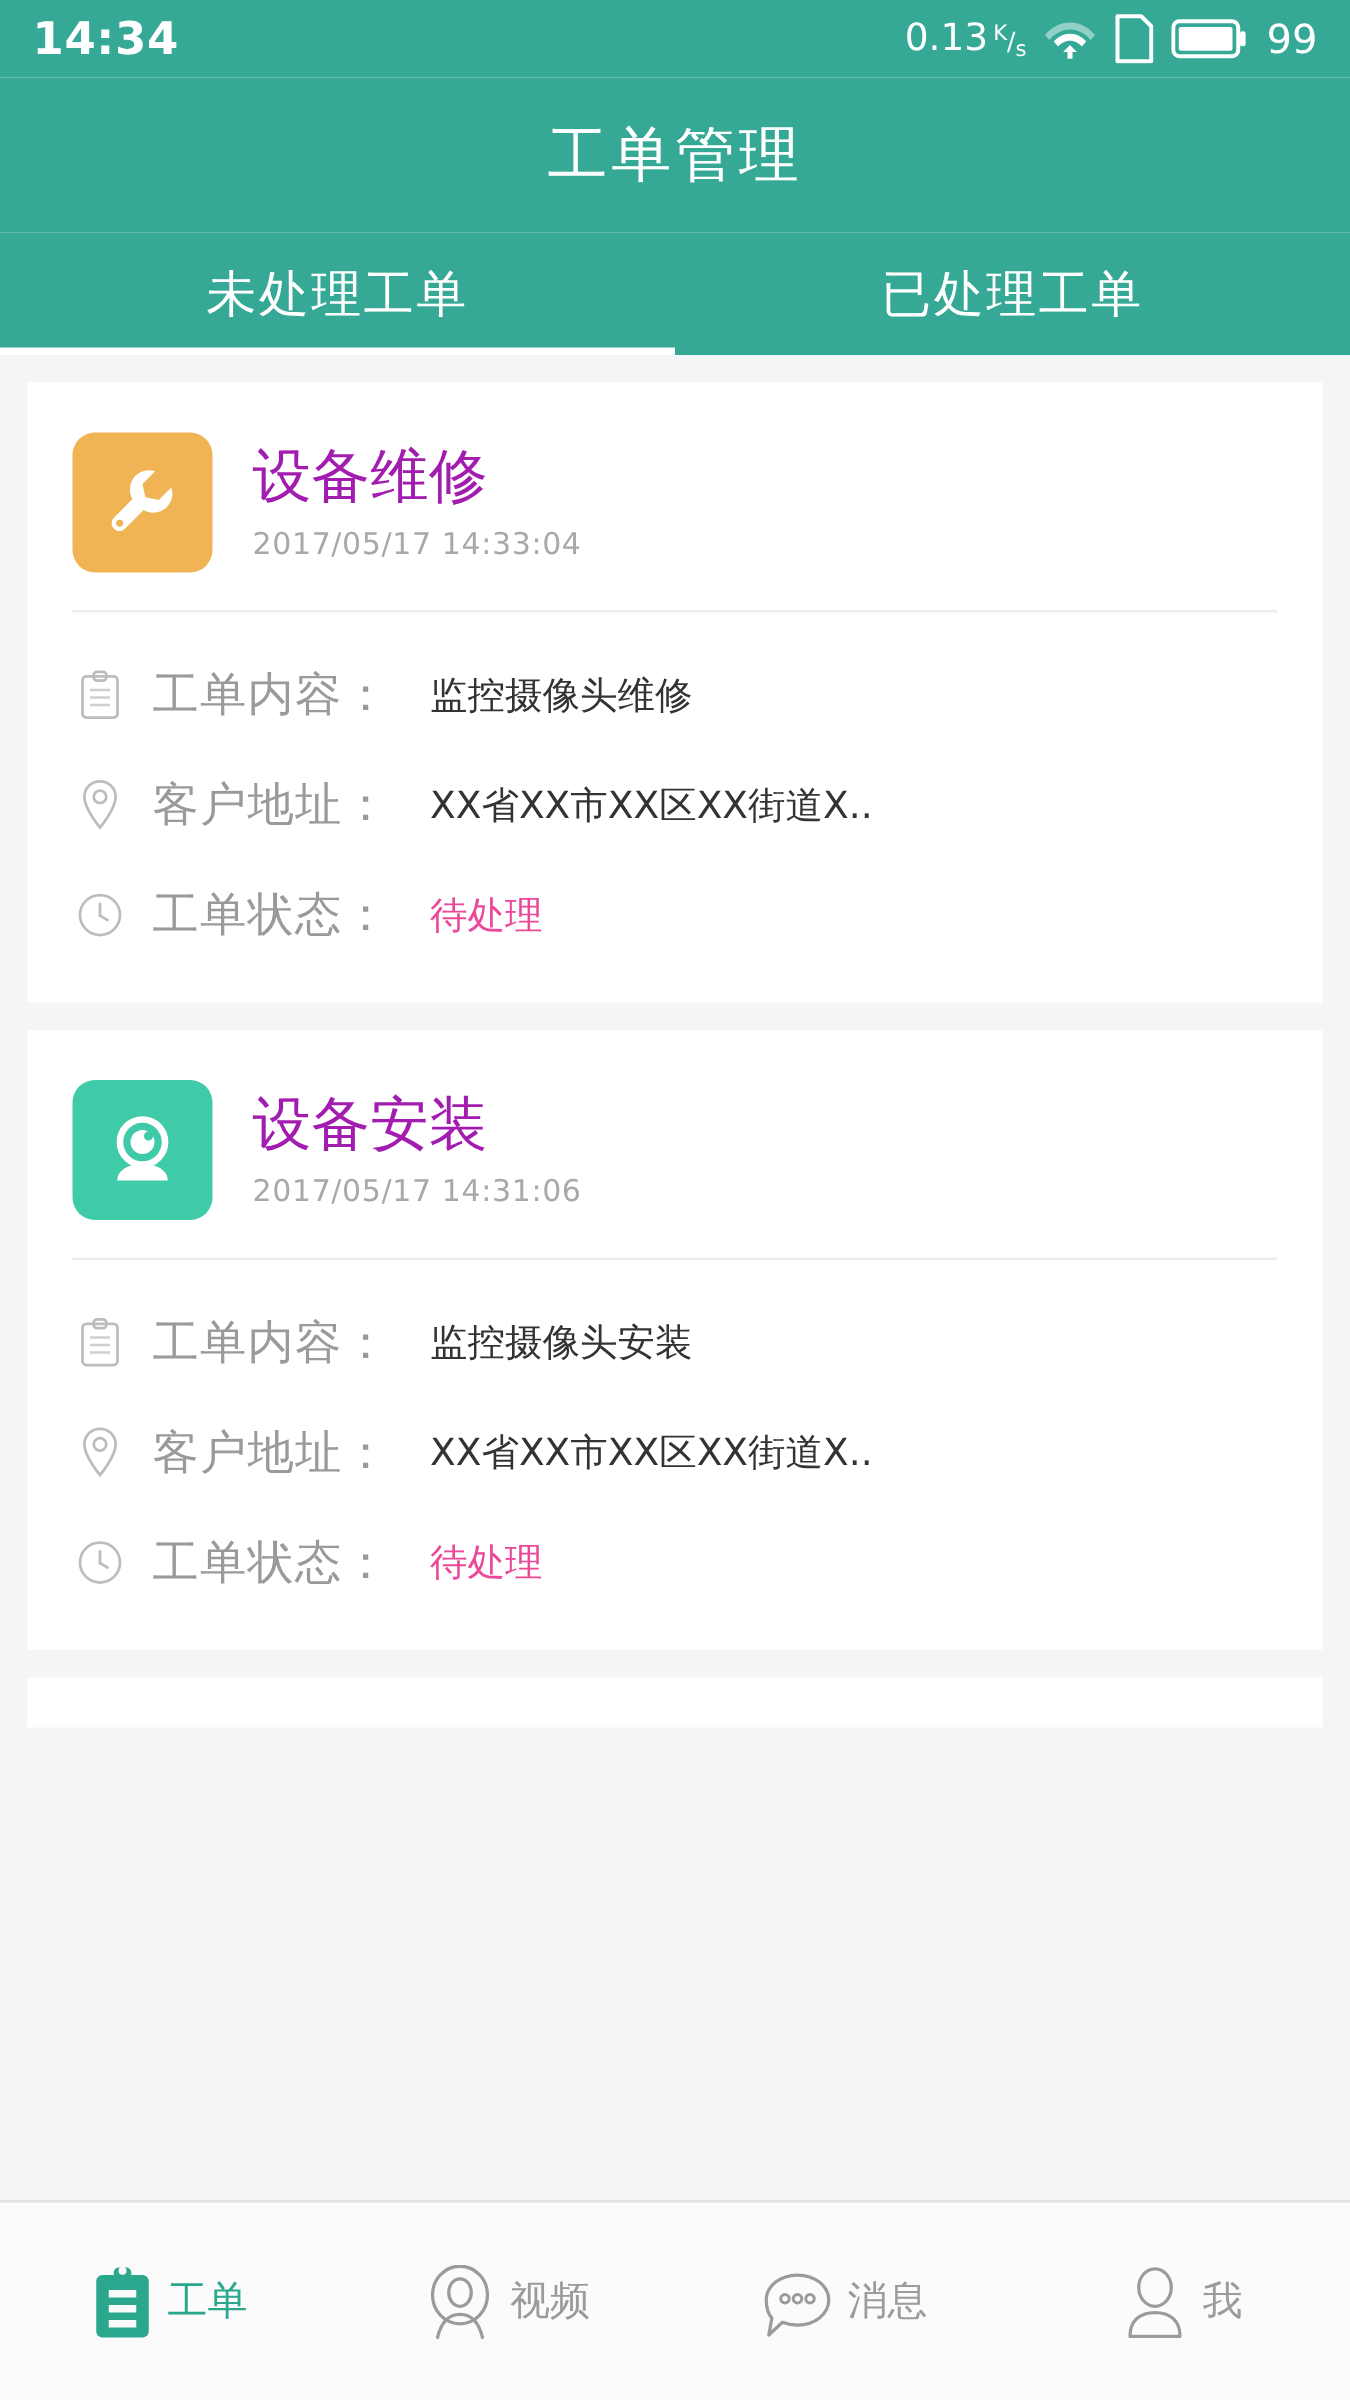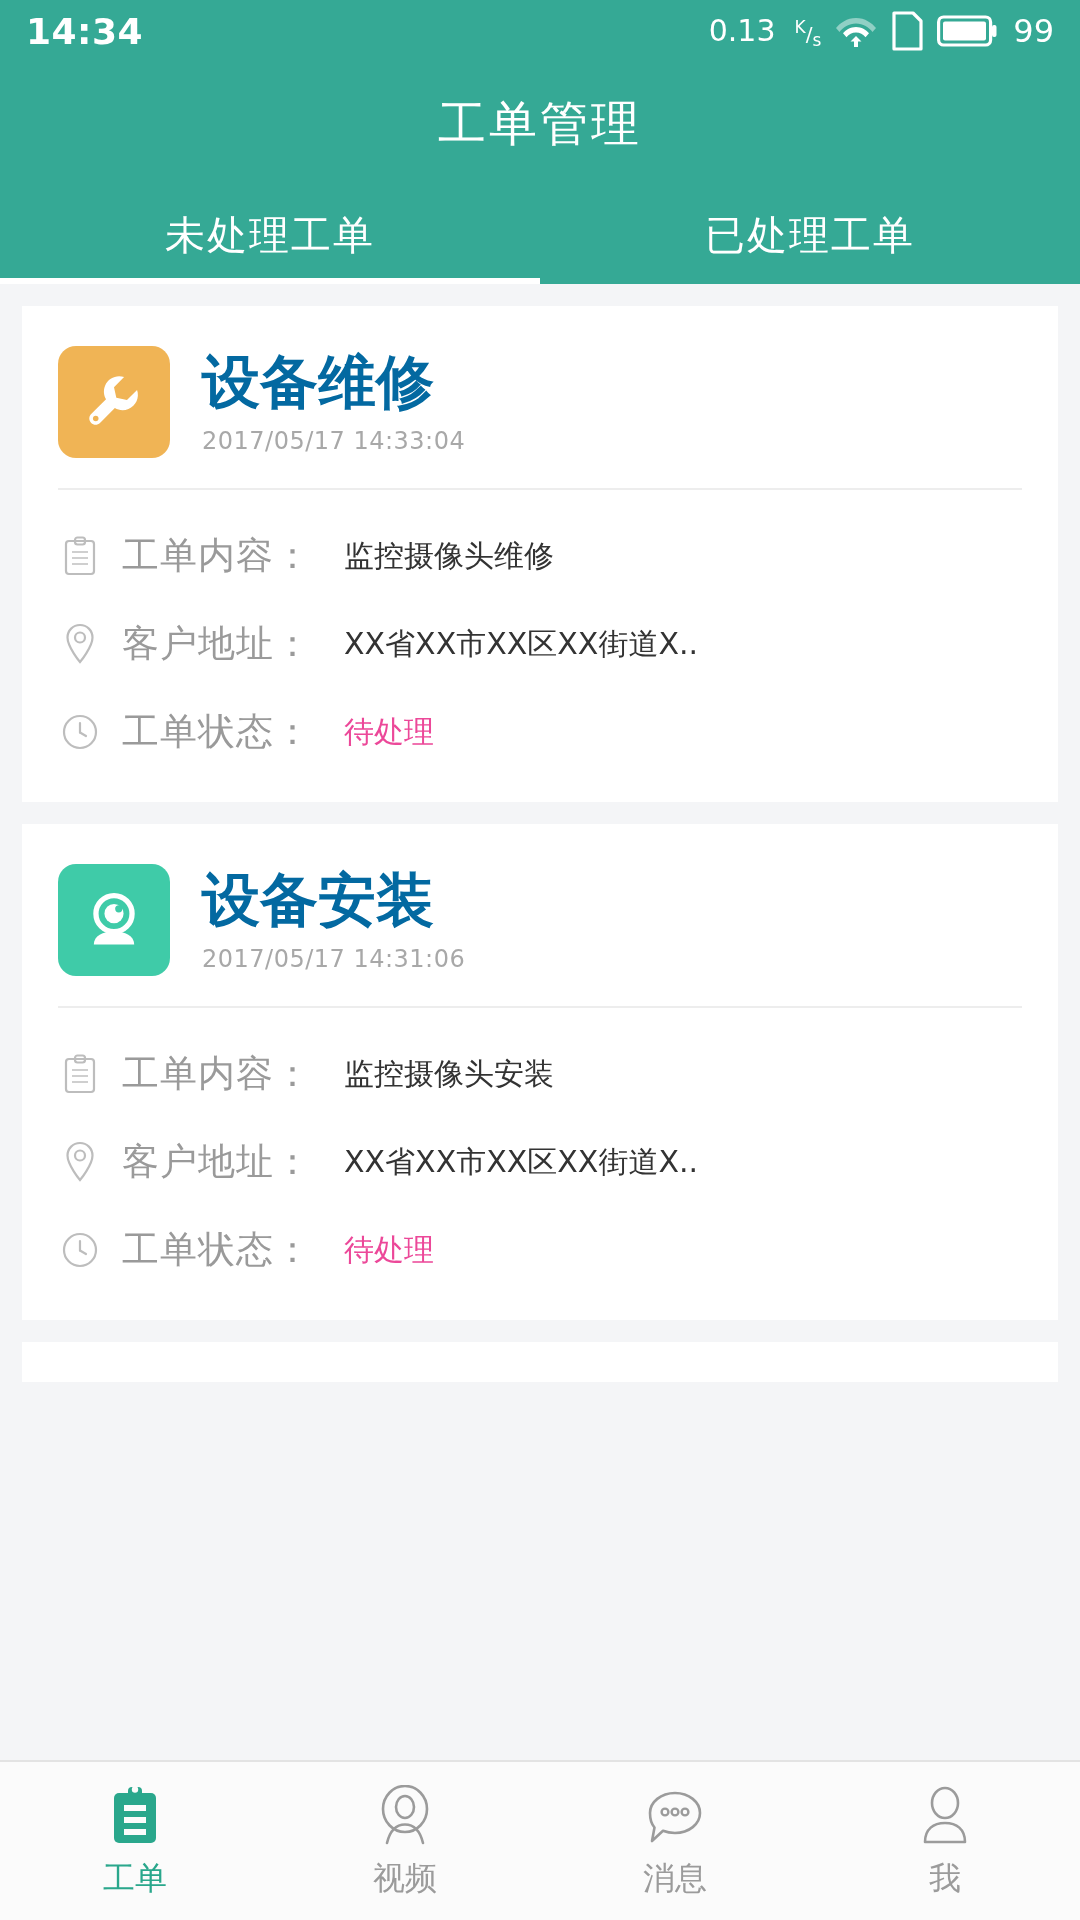--- a/index.html
+++ b/index.html
@@ -34,21 +34,21 @@
   .status-right {
     margin-left: auto;
     display: flex;
     align-items: center;
     gap: 14px;
   }
   .net-speed {
     font-size: 30px;
     display: flex;
     align-items: baseline;
-    gap: 19px;
+    gap: 4px;
   }
   .net-speed .unit {
     font-size: 20px;
     line-height: 1;
   }
   .net-speed .unit sup { font-size: 17px; }
   .net-speed .unit sub { font-size: 17px; }
   .battery-pct {
     font-size: 32px;
     margin-left: 2px;
@@ -128,24 +128,23 @@
     align-items: center;
     justify-content: center;
   }
   .card-head-text {
     margin-left: 32px;
     display: flex;
     flex-direction: column;
     justify-content: center;
   }
   .card-title {
-    font-size: 58px;
-    color: #0369a1;
+    font-size: 47px;
+    color: #a21caf;
     line-height: 1.15;
-    font-weight: bold;
   }
   .card-date {
     font-size: 24px;
     color: #a8a8a8;
     margin-top: 12px;
     letter-spacing: 0.5px;
   }
   .card-divider {
     height: 2px;
     background: #ededed;
@@ -191,21 +190,21 @@
     right: 0;
     bottom: 0;
     height: 158px;
     background: #fbfbfb;
     border-top: 2px solid #e3e3e3;
     display: flex;
   }
   .nav-item {
     flex: 1 1 0;
     display: flex;
-    flex-direction: column;
+    flex-direction: row;
     align-items: center;
     justify-content: center;
     gap: 10px;
   }
   .nav-label {
     font-size: 32px;
     color: #9b9b9b;
   }
   .nav-item.active .nav-label {
     color: #2aa78c;

